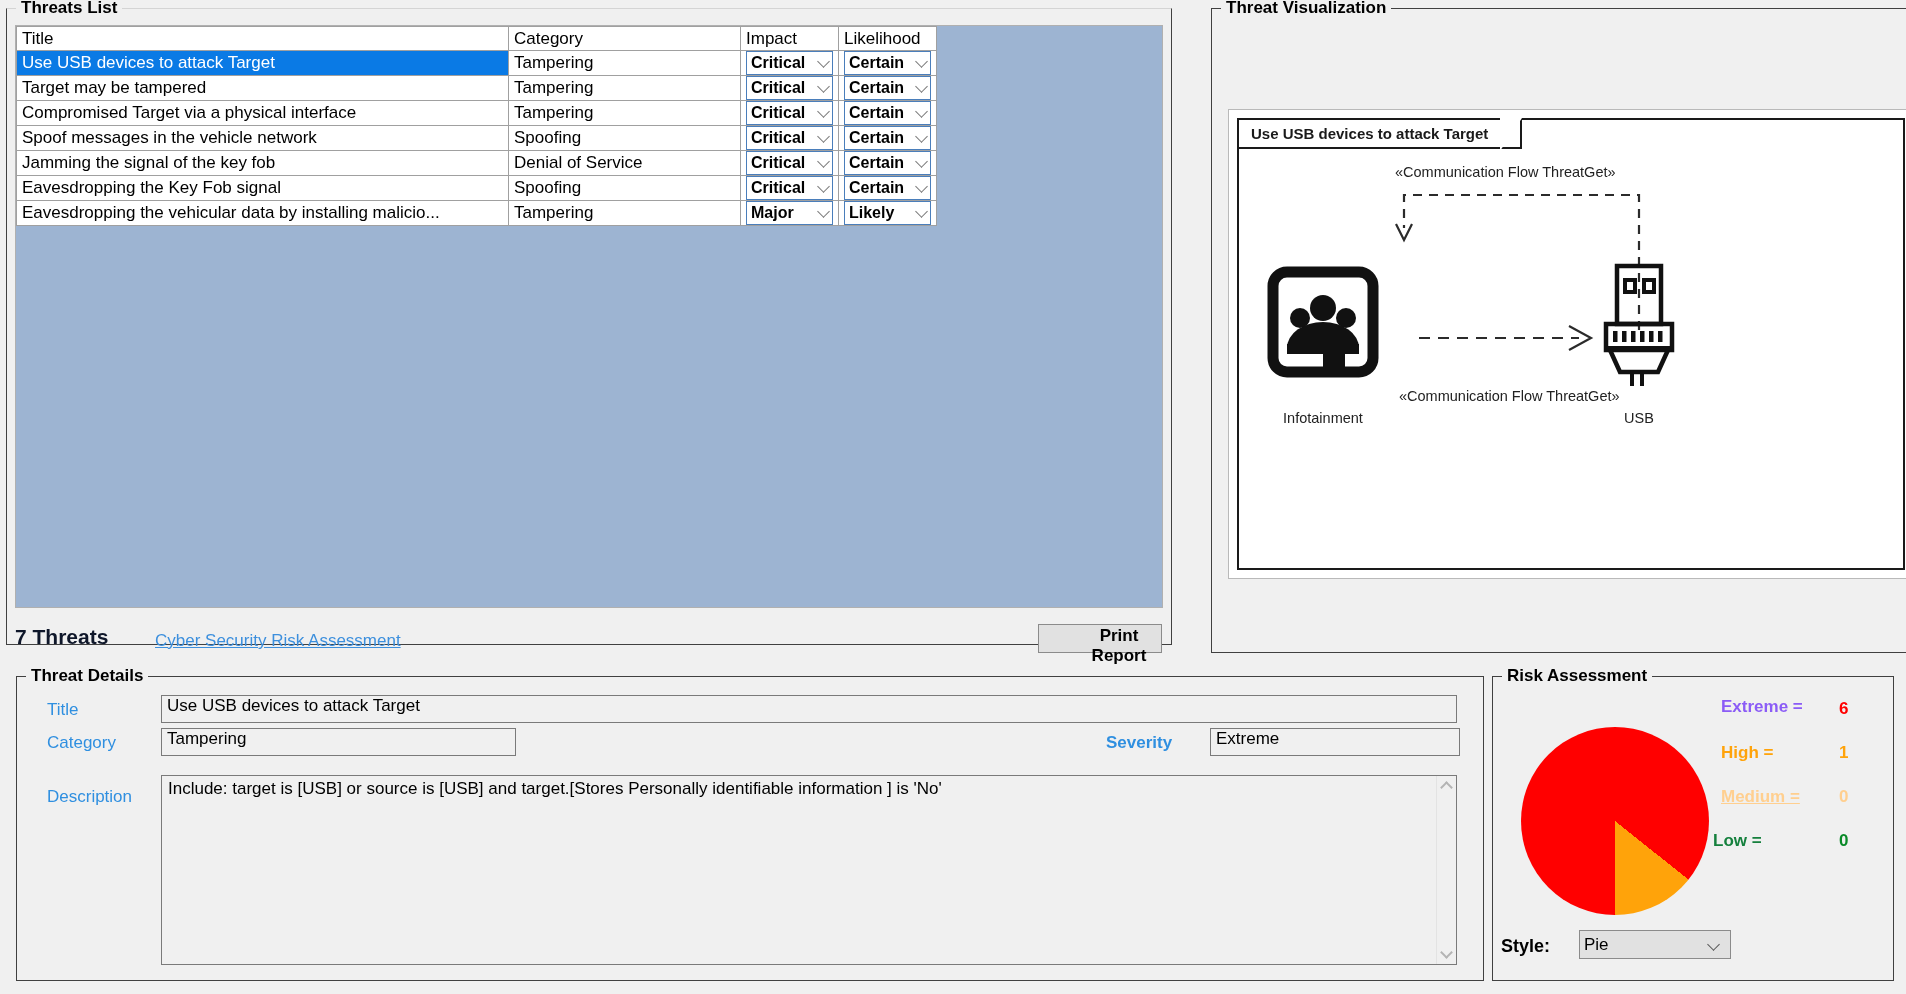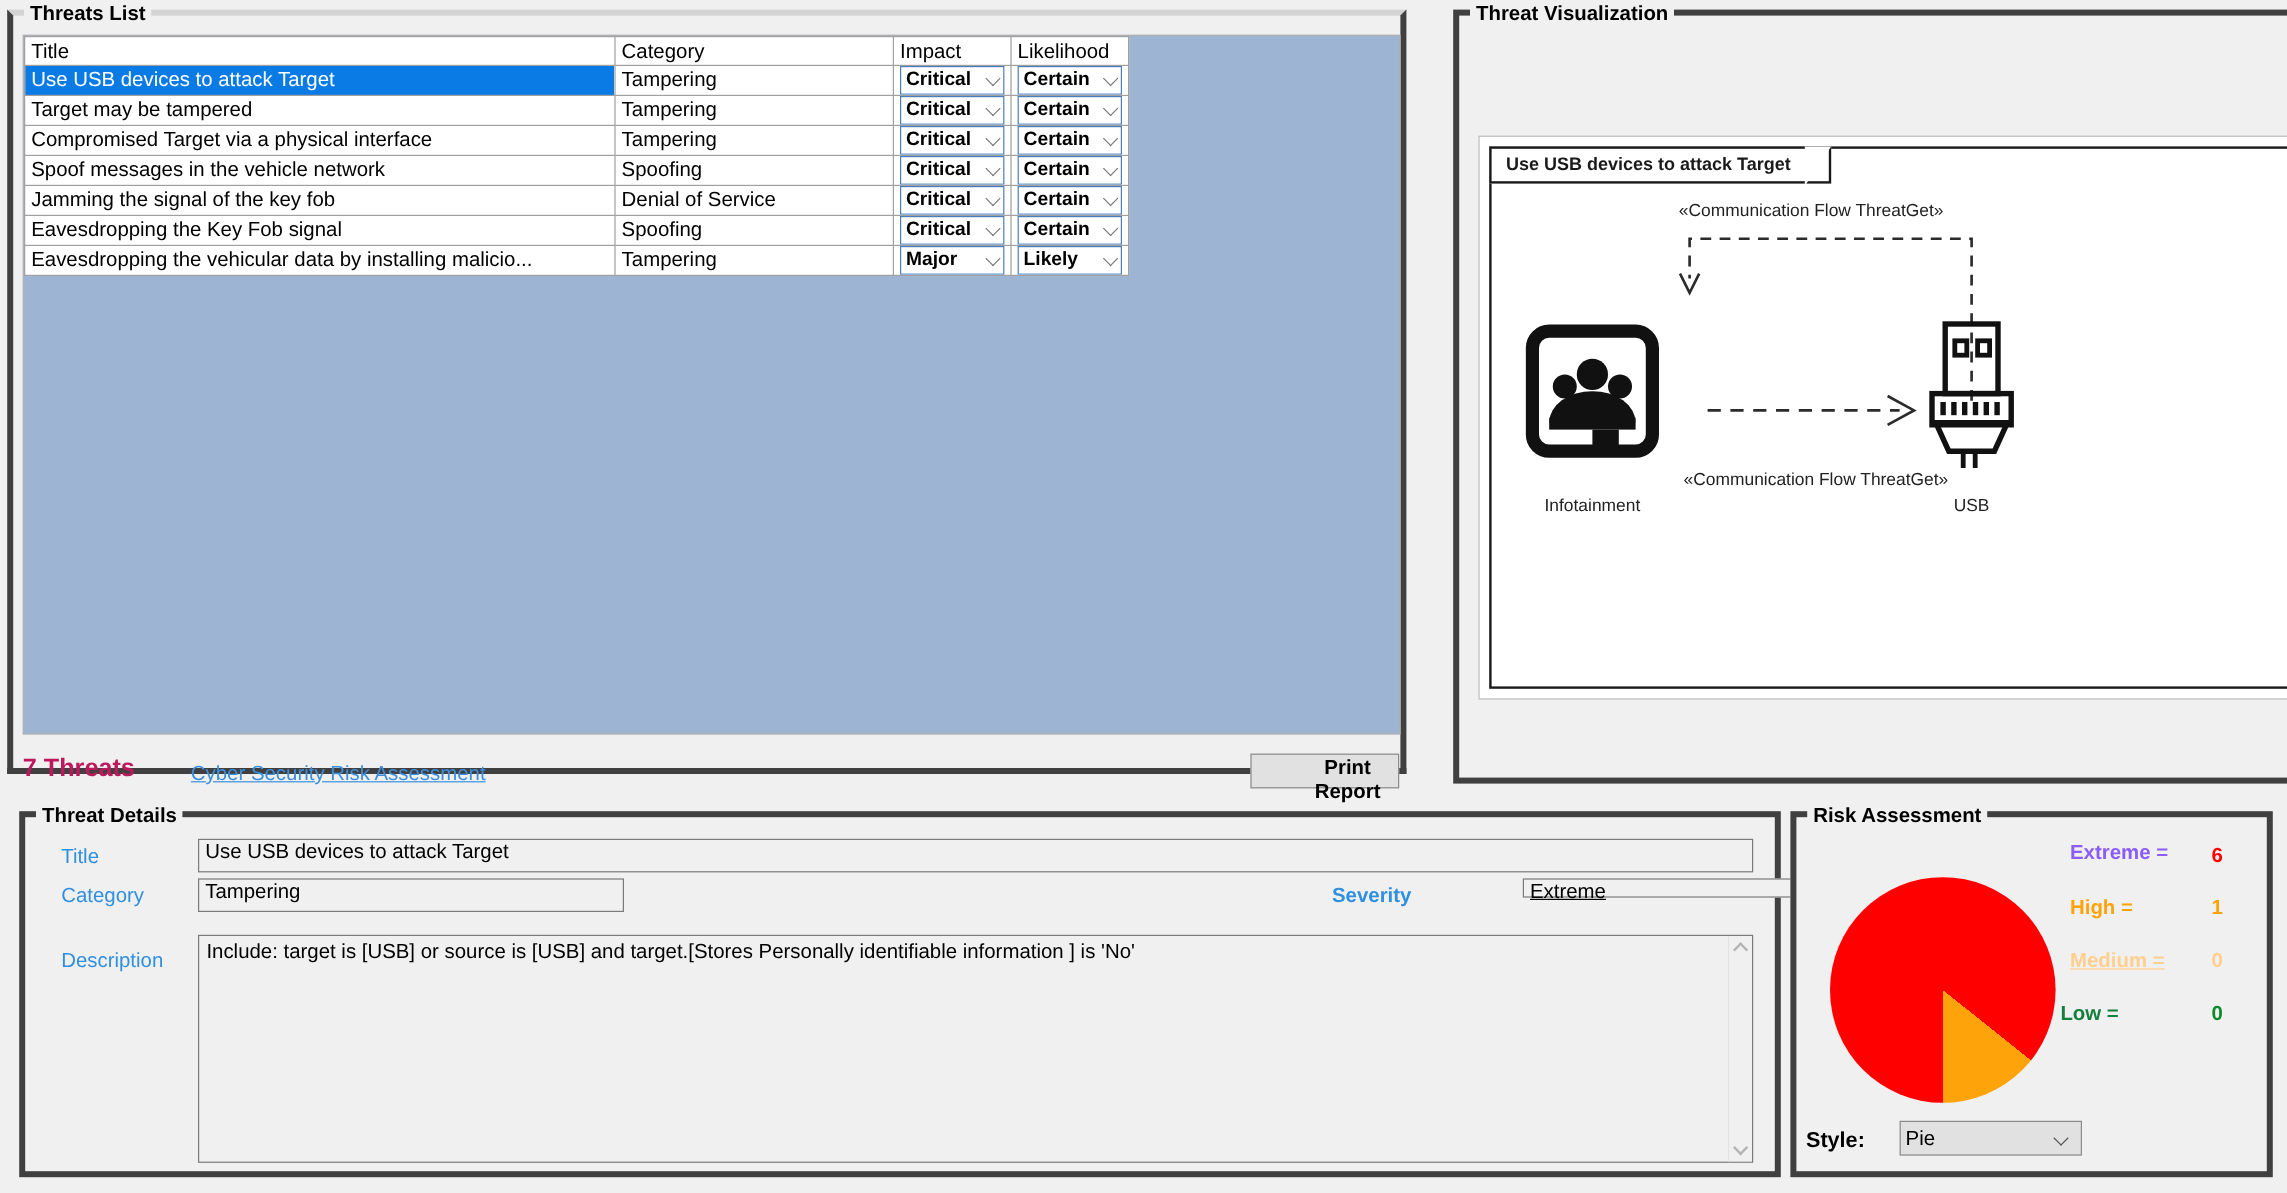--- a/index.html
+++ b/index.html
@@ -8,21 +8,21 @@
     width: 1906px; height: 994px;
     background: #f0f0f0;
     font-family: "Liberation Sans", sans-serif;
     overflow: hidden;
   }
   #root { position: relative; width: 1906px; height: 994px; background: #f0f0f0; }
 
   
   .group {
     position: absolute;
-    border: 5px solid #404040;
+    border: 1px solid #404040;
     background: #f0f0f0;
   }
   .group > .group-title {
     position: absolute;
     top: -11px; left: 9px;
     background: #f0f0f0;
     padding: 0 5px;
     font-size: 17px;
     font-weight: 600;
     color: #000;
@@ -95,21 +95,21 @@
     margin-top: -6px;
     border-right: 1.6px solid #777;
     border-bottom: 1.6px solid #777;
     transform: rotate(45deg);
   }
 
   
   #threat-count {
     position: absolute;
     left: 8px; top: 616px;
-    font-size: 21px; font-weight: 700; color: #be185d;
+    font-size: 21px; font-weight: 700; color: #0f172a;
   }
   #risk-link {
     position: absolute;
     left: 148px; top: 622px;
     font-size: 17px;
     color: #3c8fdd;
     text-decoration: underline;
     cursor: pointer;
   }
   #print-report {
@@ -193,21 +193,21 @@
     border: 1px solid #7a7a7a;
     font-family: "Liberation Sans", sans-serif;
     font-size: 17px;
     color: #000;
     padding: 0 5px;
     outline: none;
   }
   #title-field    { left: 144px; top: 18px;  width: 1296px; height: 28px; }
   #category-field { left: 144px; top: 51px;  width: 355px; height: 28px; }
   #severity-label { left: 1089px; top: 56px; font-weight: 600; }
-  #severity-field { left: 1248px; top: 51px; width: 250px; height: 16px; text-decoration: underline; }
+  #severity-field { left: 1193px; top: 51px; width: 250px; height: 28px; }
   #title-label    { left: 30px; top: 23px; }
   #category-label { left: 30px; top: 56px; }
   #desc-label     { left: 30px; top: 110px; }
 
   #desc-field {
     position: absolute;
     left: 144px; top: 98px;
     width: 1296px; height: 190px;
     background: #f0f0f0;
     border: 1px solid #7a7a7a;

